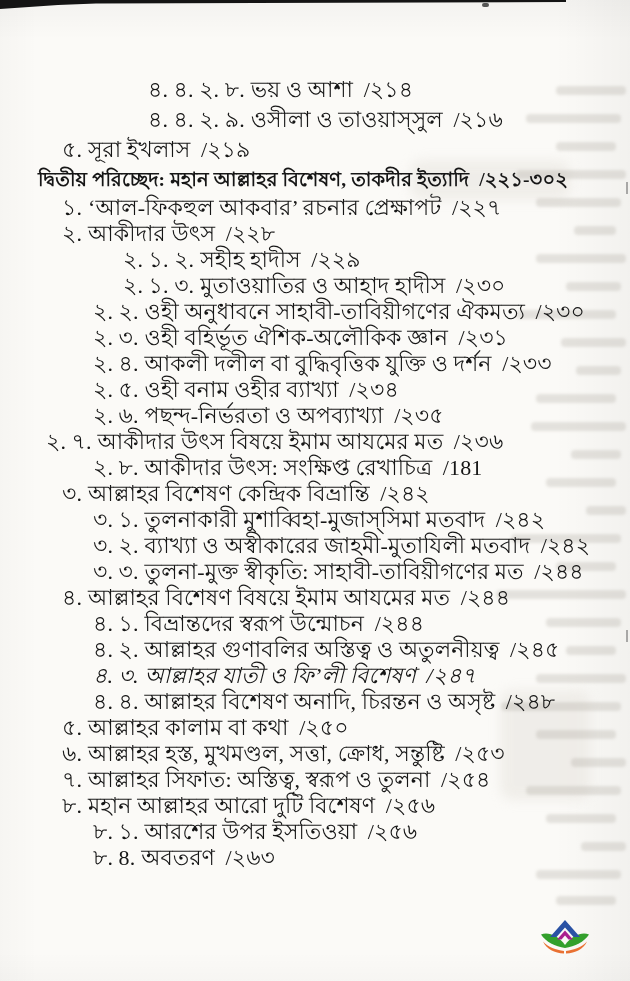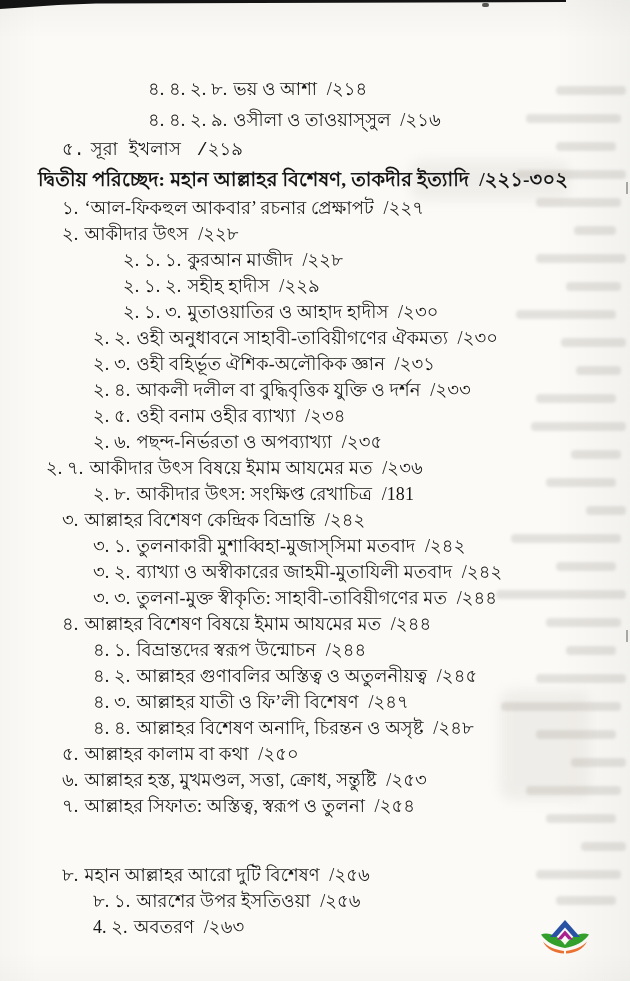--- a/index.html
+++ b/index.html
@@ -24,21 +24,21 @@
     position:absolute;left:0;top:0;width:566px;height:9px;background:#141414;
     clip-path:polygon(0 0,566px 0,566px 2px,96px 3.5px,58px 5px,0 9px);
   }
   .speck{position:absolute;left:482px;top:3px;width:7px;height:4px;background:#3a3a3a;border-radius:2px;opacity:.85;}
   .edge-tick{position:absolute;right:2px;width:2px;height:12px;background:#6a6a6a;opacity:.55;}
   .tick-1{top:182px;} .tick-2{top:630px;}
   
   .toc{position:absolute;left:38px;top:74px;right:0;}
   .toc-row{
     white-space:nowrap;
-    font-size:18px;
+    font-size:22px;
     line-height:26px;
     height:26px;
     letter-spacing:.1px;
   }
   .toc-row.lvl-0{font-weight:bold;font-size:19.5px;margin-left:0;}
   .toc-row.lvl-1{margin-left:24px;}
   .toc-row.lvl-2{margin-left:55px;}
   .toc-row.lvl-3{margin-left:85px;}
   .toc-row.lvl-4{margin-left:110px;}
   .toc-num{margin-right:6px;}
@@ -103,36 +103,33 @@
       <div class="bleed-bar" style="top: 896px; width: 60px; right: 14px;"></div>
     </div>
 
   <div class="toc" id="toc">
       <div class="toc-row lvl-4" style="height: 31px; line-height: 31px;">
       <span class="toc-num">৪. ৪. ২. ৮.</span><span class="toc-title">ভয় ও আশা</span><span class="toc-page"> /২১৪</span>
     </div>
       <div class="toc-row lvl-4" style="height: 30px; line-height: 30px;">
       <span class="toc-num">৪. ৪. ২. ৯.</span><span class="toc-title">ওসীলা ও তাওয়াস্‌সুল</span><span class="toc-page"> /২১৬</span>
     </div>
-      <div class="toc-row lvl-1" style="height: 30px; line-height: 30px; font-family: Liberation Mono, monospace;">
+      <div class="toc-row lvl-1" style="height: 30px; line-height: 30px;">
       <span class="toc-num">৫.</span><span class="toc-title">সূরা ইখলাস</span><span class="toc-page"> /২১৯</span>
     </div>
       <div class="toc-row lvl-0" style="height: 30px; line-height: 30px;">
       <span class="toc-num"></span><span class="toc-title">দ্বিতীয় পরিচ্ছেদ: মহান আল্লাহর বিশেষণ, তাকদীর ইত্যাদি</span><span class="toc-page"> /২২১-৩০২</span>
     </div>
       <div class="toc-row lvl-1" style="height: 26px; line-height: 26px;">
       <span class="toc-num">১.</span><span class="toc-title">‘আল-ফিকহুল আকবার’ রচনার প্রেক্ষাপট</span><span class="toc-page"> /২২৭</span>
     </div>
       <div class="toc-row lvl-1" style="height: 26px; line-height: 26px;">
       <span class="toc-num">২.</span><span class="toc-title">আকীদার উৎস</span><span class="toc-page"> /২২৮</span>
     </div>
       <div class="toc-row lvl-3" style="height: 26px; line-height: 26px;">
-      <span class="toc-num">২. ১. ১.</span><span class="toc-title">কুরআন মাজীদ</span><span class="toc-page"> /২২৮</span>
-    </div>
-      <div class="toc-row lvl-3" style="height: 26px; line-height: 26px;">
       <span class="toc-num">২. ১. ২.</span><span class="toc-title">সহীহ হাদীস</span><span class="toc-page"> /২২৯</span>
     </div>
       <div class="toc-row lvl-3" style="height: 26px; line-height: 26px;">
       <span class="toc-num">২. ১. ৩.</span><span class="toc-title">মুতাওয়াতির ও আহাদ হাদীস</span><span class="toc-page"> /২৩০</span>
     </div>
       <div class="toc-row lvl-2" style="height: 26px; line-height: 26px;">
       <span class="toc-num">২. ২.</span><span class="toc-title">ওহী অনুধাবনে সাহাবী-তাবিয়ীগণের ঐকমত্য</span><span class="toc-page"> /২৩০</span>
     </div>
       <div class="toc-row lvl-2" style="height: 26px; line-height: 26px;">
       <span class="toc-num">২. ৩.</span><span class="toc-title">ওহী বহির্ভূত ঐশিক-অলৌকিক জ্ঞান</span><span class="toc-page"> /২৩১</span>
@@ -166,43 +163,43 @@
     </div>
       <div class="toc-row lvl-1" style="height: 26px; line-height: 26px;">
       <span class="toc-num">৪.</span><span class="toc-title">আল্লাহর বিশেষণ বিষয়ে ইমাম আযমের মত</span><span class="toc-page"> /২৪৪</span>
     </div>
       <div class="toc-row lvl-2" style="height: 26px; line-height: 26px;">
       <span class="toc-num">৪. ১.</span><span class="toc-title">বিভ্রান্তদের স্বরূপ উন্মোচন</span><span class="toc-page"> /২৪৪</span>
     </div>
       <div class="toc-row lvl-2" style="height: 26px; line-height: 26px;">
       <span class="toc-num">৪. ২.</span><span class="toc-title">আল্লাহর গুণাবলির অস্তিত্ব ও অতুলনীয়ত্ব</span><span class="toc-page"> /২৪৫</span>
     </div>
-      <div class="toc-row lvl-2" style="height: 26px; line-height: 26px;">
+      <div class="toc-row lvl-2" style="height: 26px; line-height: 26px; font-style: italic;">
       <span class="toc-num">৪. ৩.</span><span class="toc-title">আল্লাহর যাতী ও ফি’লী বিশেষণ</span><span class="toc-page"> /২৪৭</span>
     </div>
       <div class="toc-row lvl-2" style="height: 26px; line-height: 26px;">
       <span class="toc-num">৪. ৪.</span><span class="toc-title">আল্লাহর বিশেষণ অনাদি, চিরন্তন ও অসৃষ্ট</span><span class="toc-page"> /২৪৮</span>
     </div>
       <div class="toc-row lvl-1" style="height: 26px; line-height: 26px;">
       <span class="toc-num">৫.</span><span class="toc-title">আল্লাহর কালাম বা কথা</span><span class="toc-page"> /২৫০</span>
     </div>
       <div class="toc-row lvl-1" style="height: 26px; line-height: 26px; font-family: Liberation Serif, serif;">
       <span class="toc-num">৬.</span><span class="toc-title">আল্লাহর হস্ত, মুখমণ্ডল, সত্তা, ক্রোধ, সন্তুষ্টি</span><span class="toc-page"> /২৫৩</span>
     </div>
       <div class="toc-row lvl-1" style="height: 26px; line-height: 26px;">
       <span class="toc-num">৭.</span><span class="toc-title">আল্লাহর সিফাত: অস্তিত্ব, স্বরূপ ও তুলনা</span><span class="toc-page"> /২৫৪</span>
     </div>
-      <div class="toc-row lvl-1" style="height: 26px; line-height: 26px; margin-top: 43px;">
+      <div class="toc-row lvl-1" style="height: 26px; line-height: 26px;">
       <span class="toc-num">৮.</span><span class="toc-title">মহান আল্লাহর আরো দুটি বিশেষণ</span><span class="toc-page"> /২৫৬</span>
     </div>
       <div class="toc-row lvl-2" style="height: 26px; line-height: 26px;">
       <span class="toc-num">৮. ১.</span><span class="toc-title">আরশের উপর ইসতিওয়া</span><span class="toc-page"> /২৫৬</span>
     </div>
       <div class="toc-row lvl-2" style="height: 26px; line-height: 26px;">
-      <span class="toc-num">4. ২.</span><span class="toc-title">অবতরণ</span><span class="toc-page"> /২৬৩</span>
+      <span class="toc-num">৮. 8.</span><span class="toc-title">অবতরণ</span><span class="toc-page"> /২৬৩</span>
     </div>
     </div>
 
   <div class="logo">
     <svg viewBox="0 0 50 42" width="50" height="42">
 
       <path d="M25 27 C 18 17.5, 8 13.5, 1 16.5 C 6 24, 15 28.5, 25 30 Z" fill="#33a02c"></path>
       <path d="M25 27 C 32 17.5, 42 13.5, 49 16.5 C 44 24, 35 28.5, 25 30 Z" fill="#33a02c"></path>
 
       <path d="M24 33 C 16 32, 8 29, 3 23.5 C 6.5 31, 14.5 35, 24 35.5 Z" fill="#e97132"></path>

